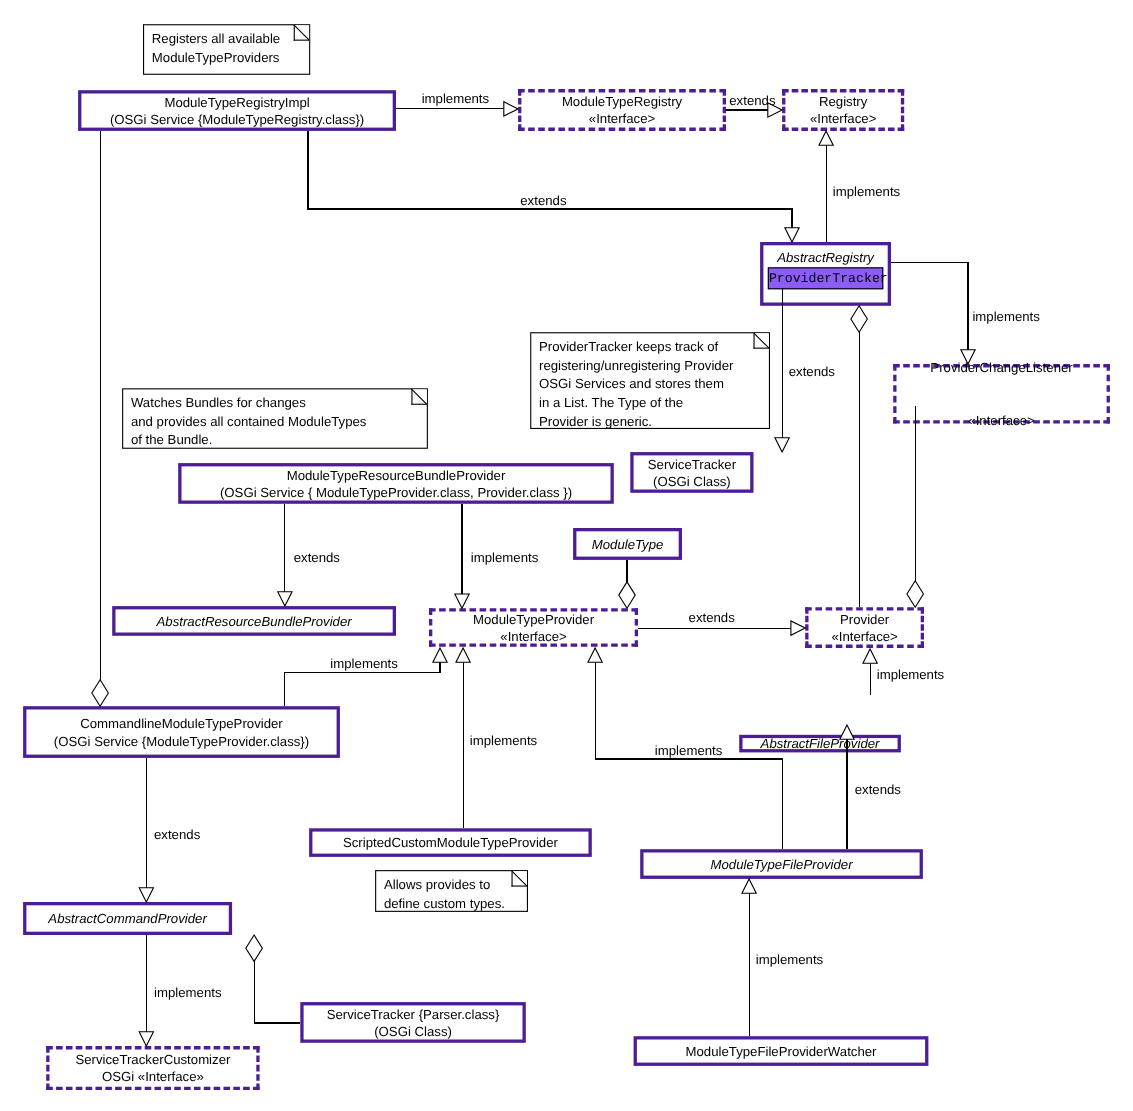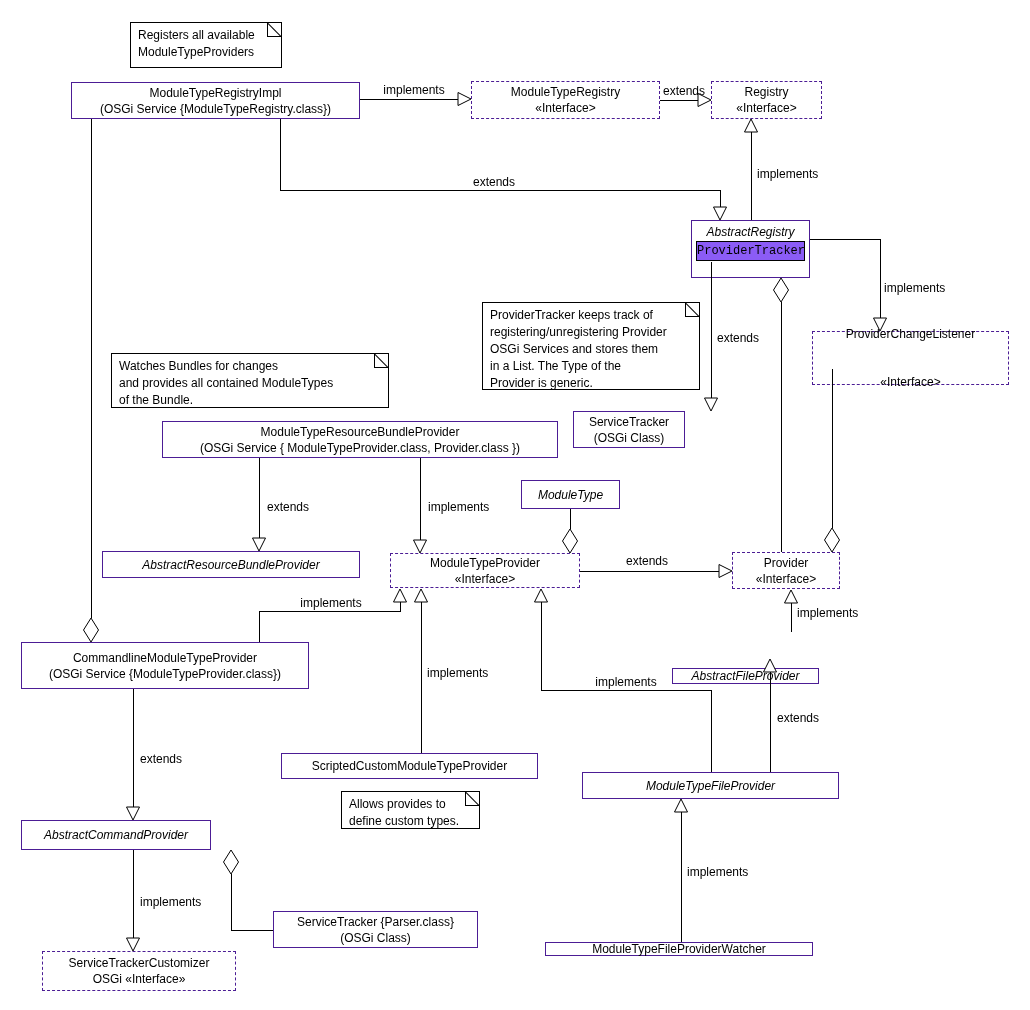--- a/index.html
+++ b/index.html
@@ -1,19 +1,19 @@
 <!DOCTYPE html>
 <html><head>
 <meta charset="utf-8">
 <style>
   html,body{margin:0;padding:0;background:#ffffff;}
   #canvas{position:relative;width:1030px;height:1010px;background:#ffffff;overflow:hidden;
           font-family:"Liberation Sans",sans-serif;color:#000;}
   .node{position:absolute;display:flex;flex-direction:column;justify-content:center;align-items:center;
-        background:#fff;border:1px solid #4c1d95;box-sizing:border-box;text-align:center;
+        background:#fff;border:3px solid #4c1d95;box-sizing:border-box;text-align:center;
         font:12px/16px "Liberation Sans",sans-serif;white-space:nowrap;}
   .node.interface{border-style:dashed;}
   .node.hasSub{justify-content:flex-start;padding-top:3px;}
   .it{font-style:italic;}
   .subbox{border:1px solid #000;background:#8b5cf6;width:calc(100% - 8px);height:20px;line-height:19px;
           margin-top:1px;box-sizing:border-box;font-family:Liberation Mono, monospace;}
   .note{position:absolute;background:#fff;border:1px solid #000;box-sizing:border-box;text-align:left;
         font:12px/17px "Liberation Sans",sans-serif;padding:4px 7px;white-space:nowrap;}
   .note::before{content:'';position:absolute;top:0;right:0;width:13px;height:13px;background:#fff;
         border-left:1px solid #000;border-bottom:1px solid #000;}
@@ -107,21 +107,21 @@
       <div class="it">AbstractCommandProvider</div>
     </div>
     <div class="node class" style="left: 273px; top: 911px; width: 205px; height: 37px;">
       <div>ServiceTracker {Parser.class}</div>
       <div>(OSGi Class)</div>
     </div>
     <div class="node interface" style="left: 42px; top: 951px; width: 194px; height: 40px; align-items: center;">
       <div>ServiceTrackerCustomizer</div>
       <div>OSGi «Interface»</div>
     </div>
-    <div class="node class" style="left: 545px; top: 942px; width: 268px; height: 14px;">
+    <div class="node class" style="left: 576px; top: 942px; width: 268px; height: 27px;">
       <div>ModuleTypeFileProviderWatcher</div>
     </div>
     <svg id="edges" width="1030" height="1010">
       <g>
         <polyline points="360,99 458,99"></polyline>
         <polygon points="471,99 458,105.5 458,92.5"></polygon>
         <text x="414" y="94" text-anchor="middle">implements</text>
       </g>
       <g>
         <polyline points="660,100 698,100"></polyline>

